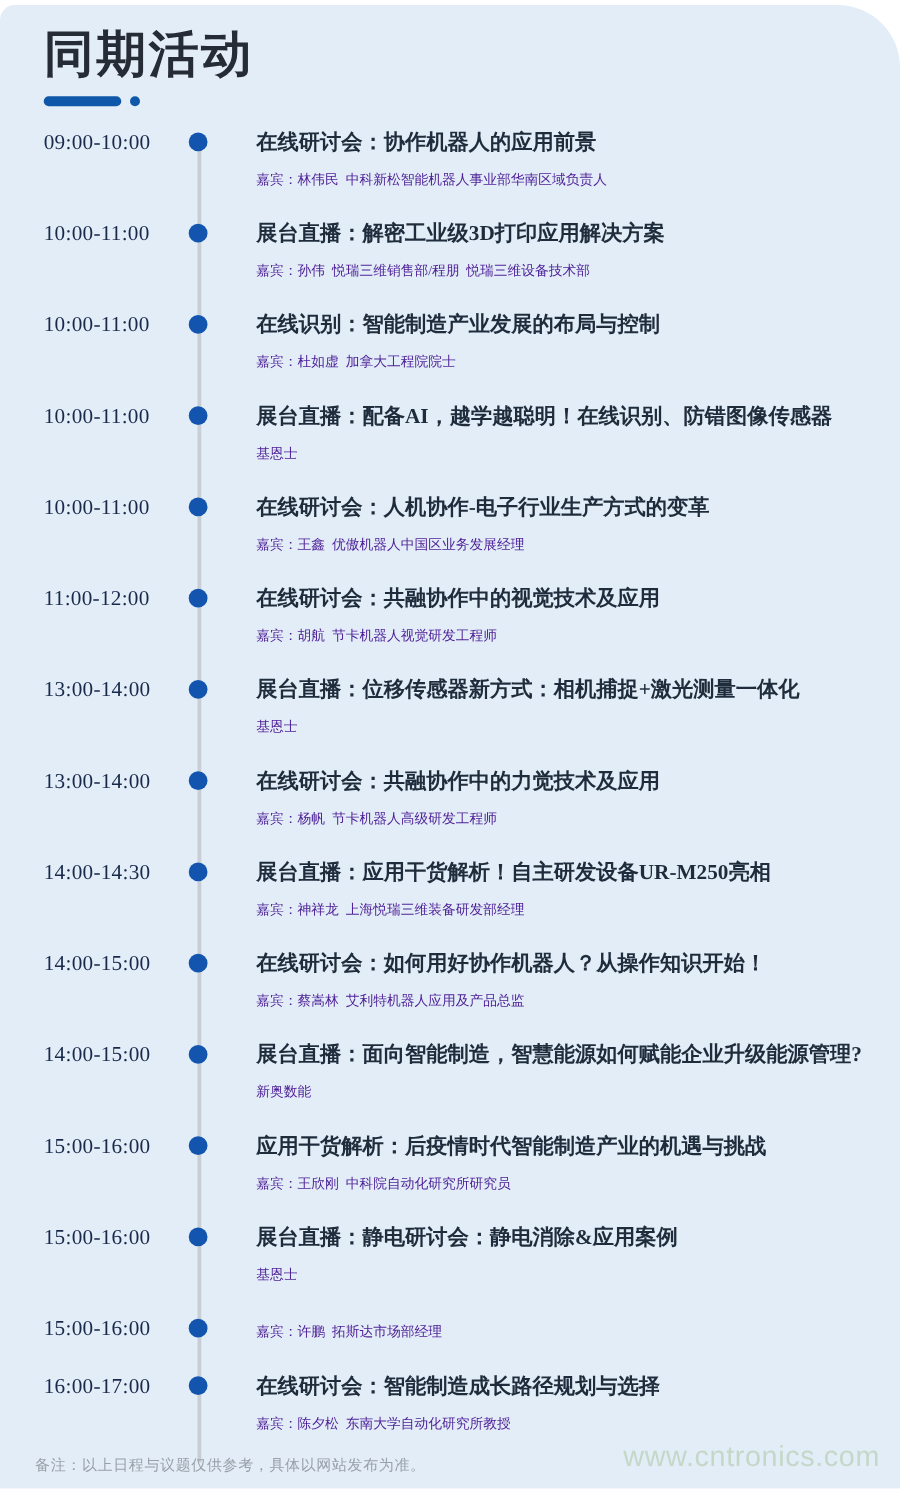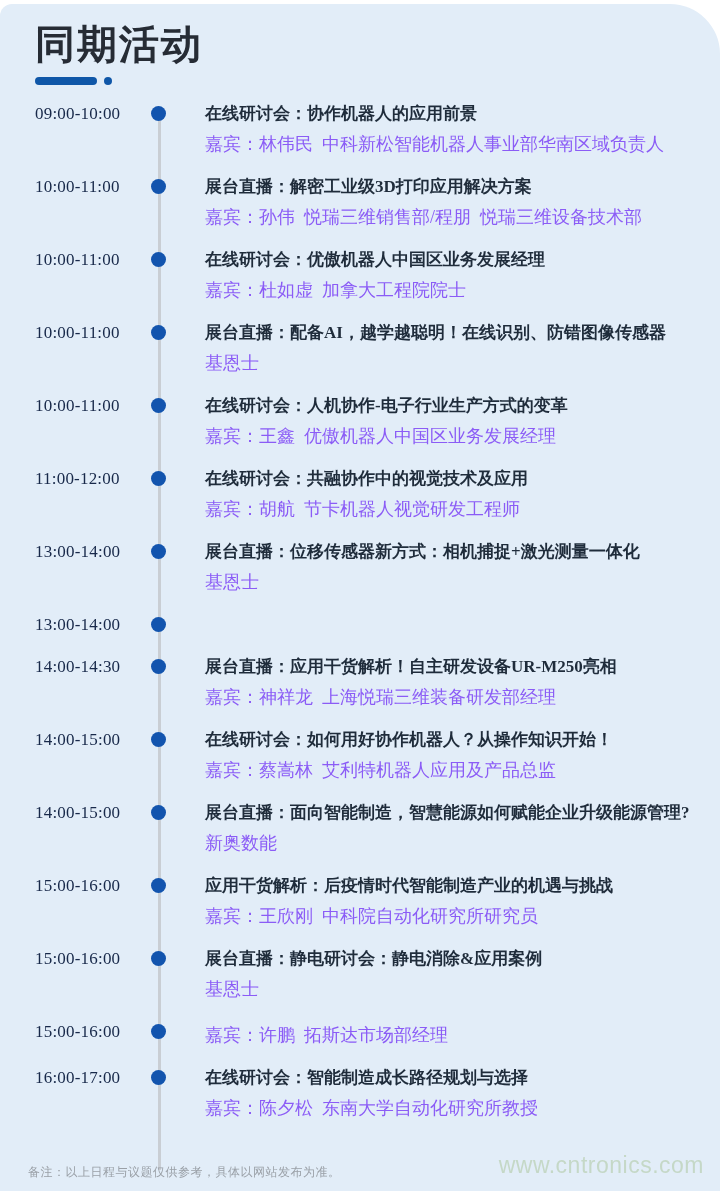--- a/index.html
+++ b/index.html
@@ -99,24 +99,24 @@
     max-width: 510px;
   }
   .ev-title {
     font-size: 17px;
     line-height: 27px;
     font-weight: bold;
     color: #1f2c3b;
     white-space: pre-wrap;
   }
   .ev-guest {
-    font-size: 18px;
+    font-size: 11px;
     line-height: 27px;
     margin-top: 4px;
-    color: #8b5cf6;
+    color: #4c1d95;
     white-space: pre-wrap;
   }
   
   .note {
     position: absolute;
     left: 28px;
     bottom: 10px;
     font-size: 12px;
     color: #9aa0a7;
     letter-spacing: 0.5px;
@@ -160,21 +160,21 @@
           <div class="dot"></div>
           <div class="texts">
             <div class="ev-title">展台直播：解密工业级3D打印应用解决方案</div>
             <div class="ev-guest">嘉宾：孙伟  悦瑞三维销售部/程朋  悦瑞三维设备技术部</div>
           </div>
         </div>
         <div class="row">
           <div class="time">10:00-11:00</div>
           <div class="dot"></div>
           <div class="texts">
-            <div class="ev-title">在线研讨会：优傲机器人中国区业务发展经理</div>
+            <div class="ev-title">在线识别：智能制造产业发展的布局与控制</div>
             <div class="ev-guest">嘉宾：杜如虚  加拿大工程院院士</div>
           </div>
         </div>
         <div class="row">
           <div class="time">10:00-11:00</div>
           <div class="dot"></div>
           <div class="texts">
             <div class="ev-title">展台直播：配备AI，越学越聪明！在线识别、防错图像传感器</div>
             <div class="ev-guest">基恩士</div>
           </div>
@@ -199,20 +199,24 @@
           <div class="time">13:00-14:00</div>
           <div class="dot"></div>
           <div class="texts">
             <div class="ev-title">展台直播：位移传感器新方式：相机捕捉+激光测量一体化</div>
             <div class="ev-guest">基恩士</div>
           </div>
         </div>
         <div class="row">
           <div class="time">13:00-14:00</div>
           <div class="dot"></div>
+          <div class="texts">
+            <div class="ev-title">在线研讨会：共融协作中的力觉技术及应用</div>
+            <div class="ev-guest">嘉宾：杨帆  节卡机器人高级研发工程师</div>
+          </div>
         </div>
         <div class="row">
           <div class="time">14:00-14:30</div>
           <div class="dot"></div>
           <div class="texts">
             <div class="ev-title">展台直播：应用干货解析！自主研发设备UR-M250亮相</div>
             <div class="ev-guest">嘉宾：神祥龙  上海悦瑞三维装备研发部经理</div>
           </div>
         </div>
         <div class="row">

